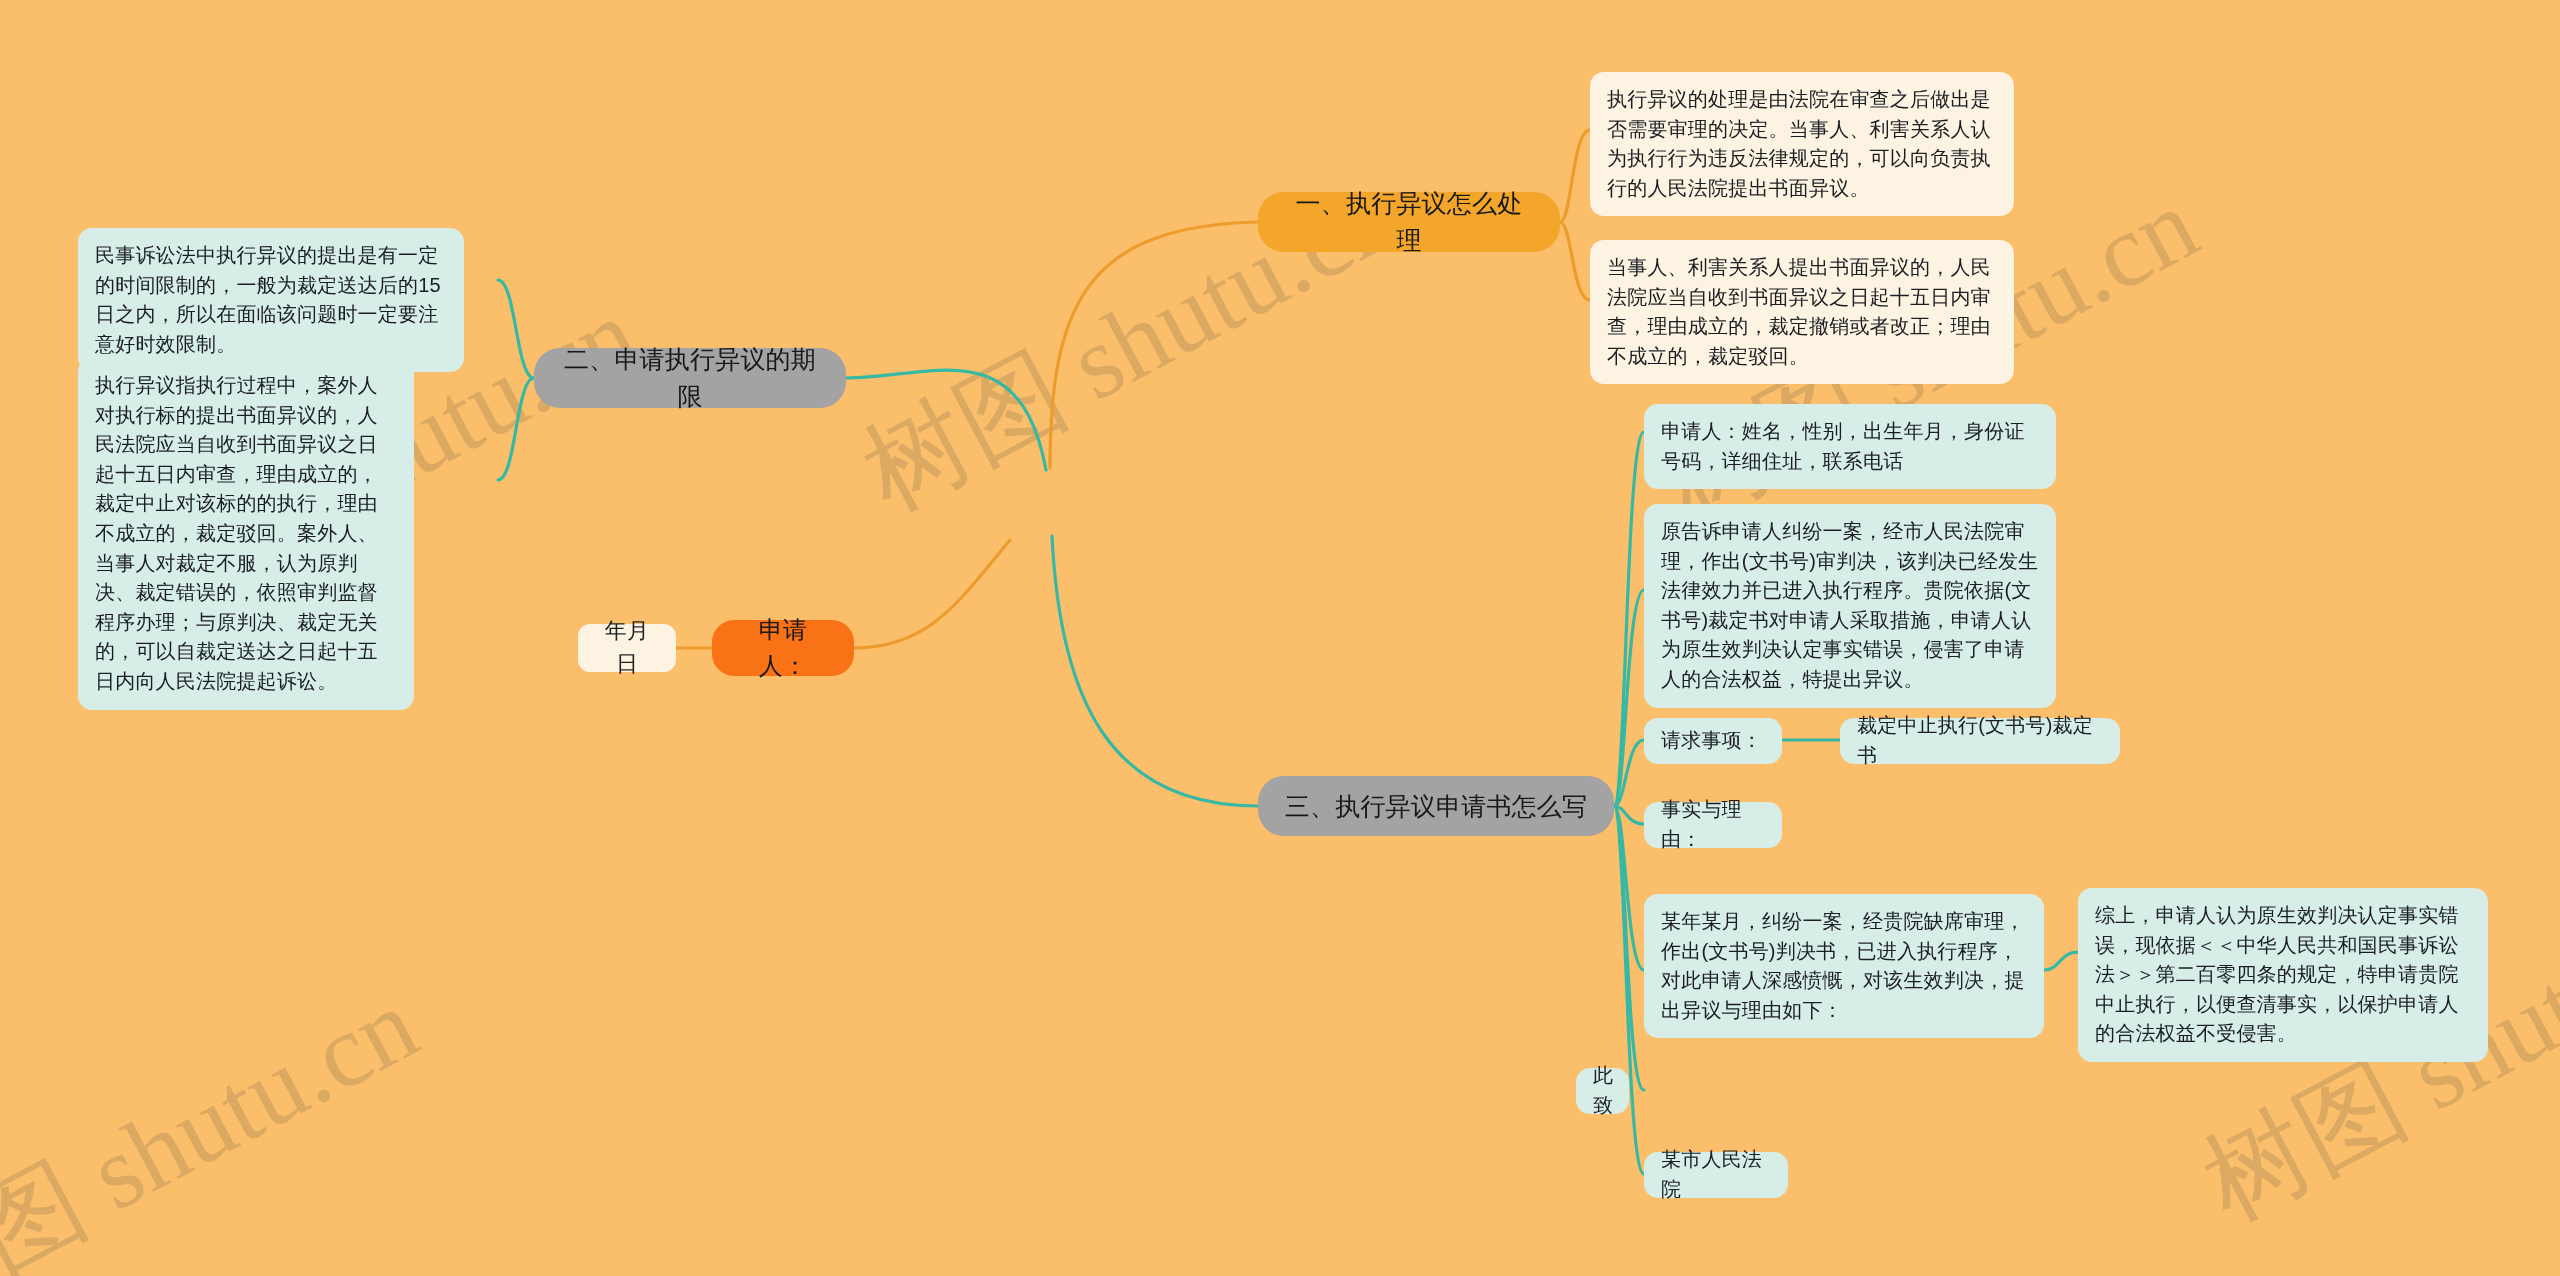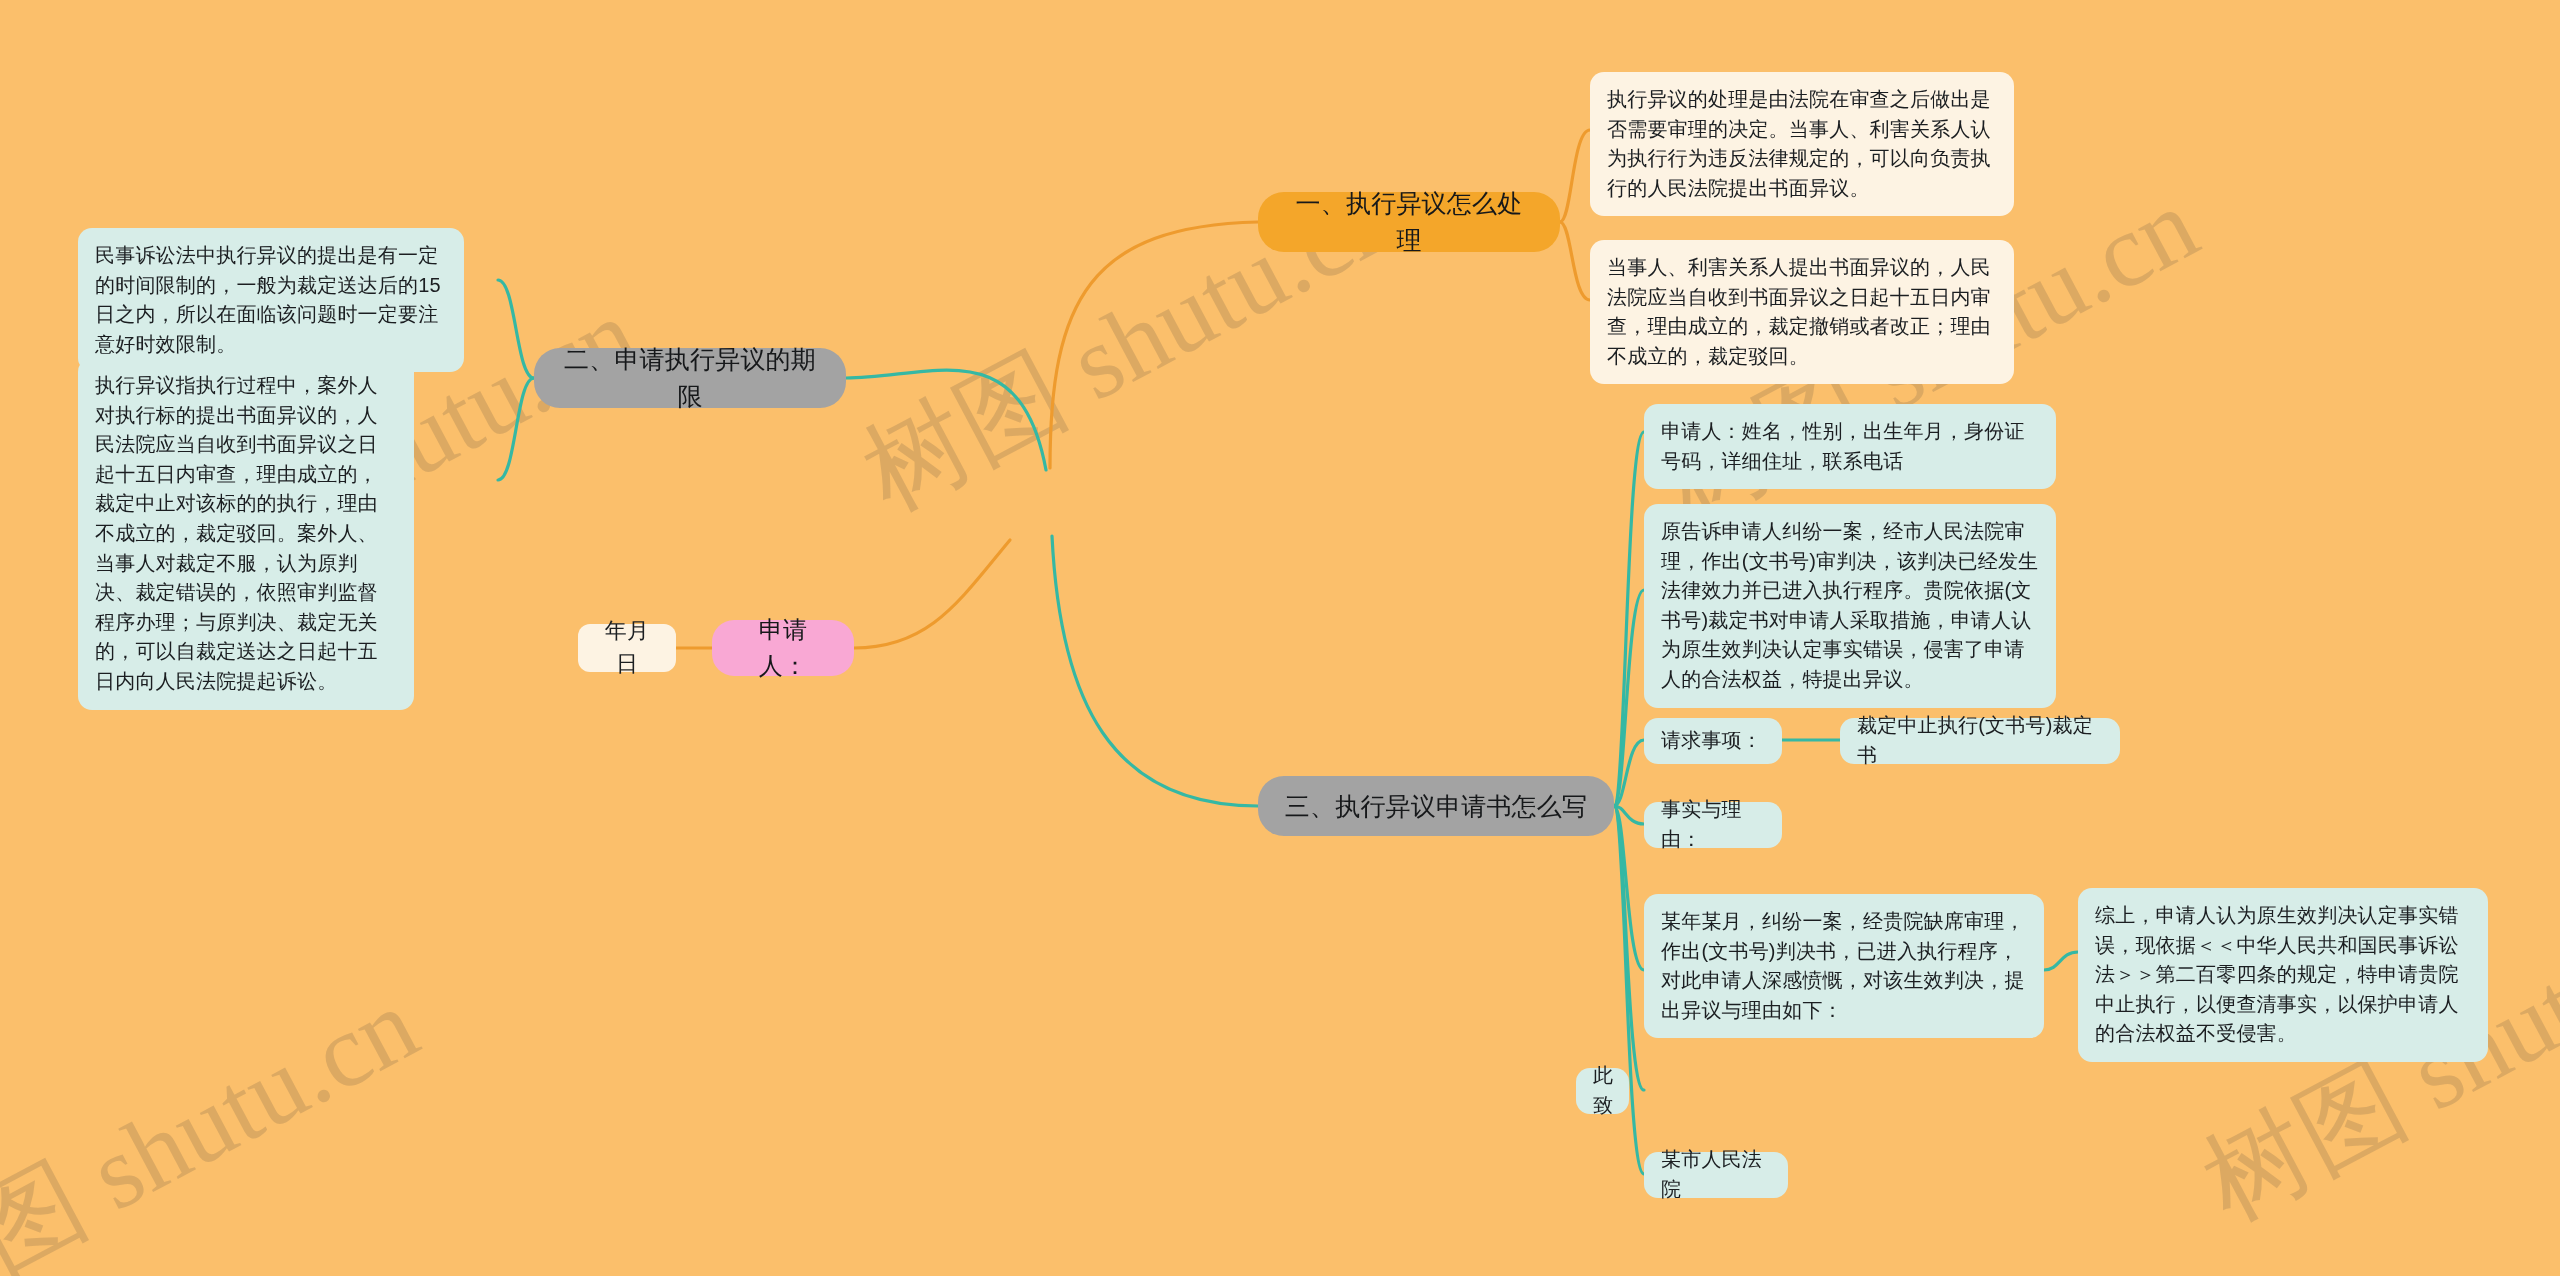--- a/index.html
+++ b/index.html
@@ -105,21 +105,21 @@
   }
   .node-pill-cream {
     background: #FDF3E3;
     border-radius: 12px;
     font-size: 22px;
     padding: 18px 18px;
     align-items: center;
     color: #1b1e21;
   }
   .node-pill-orange {
-    background: #f9a8d4;
+    background: #f97316;
     border-radius: 22px;
     font-size: 24px;
     padding: 5px 28px;
     align-items: center;
     justify-content: flex-end;
     color: #16181a;
   }
   .txt { display: block; width: 100%; }
 </style>
 </head>

